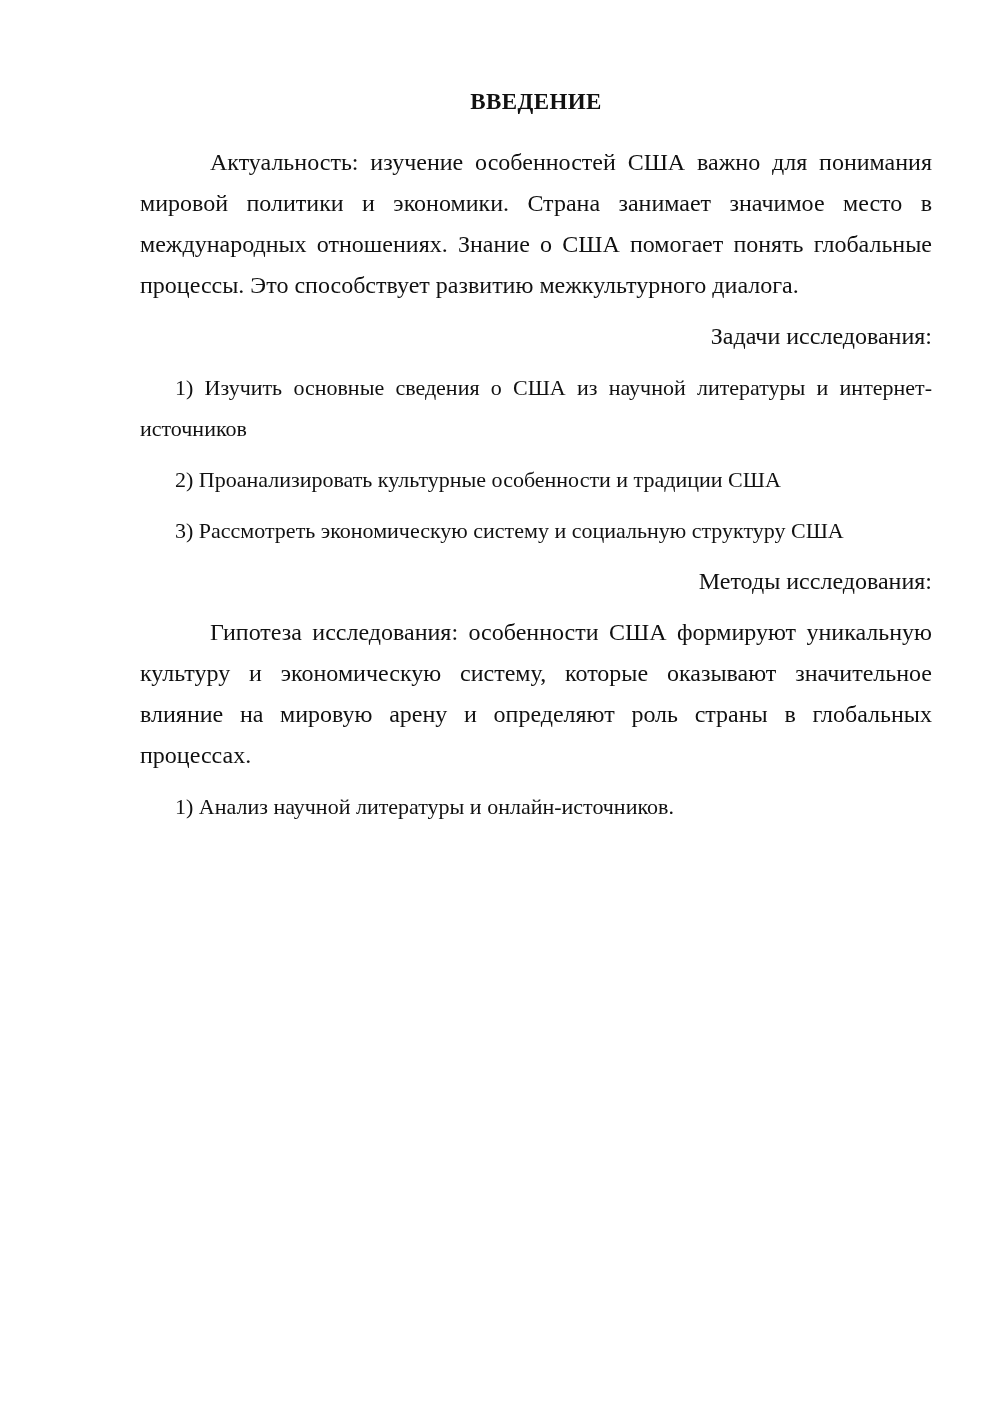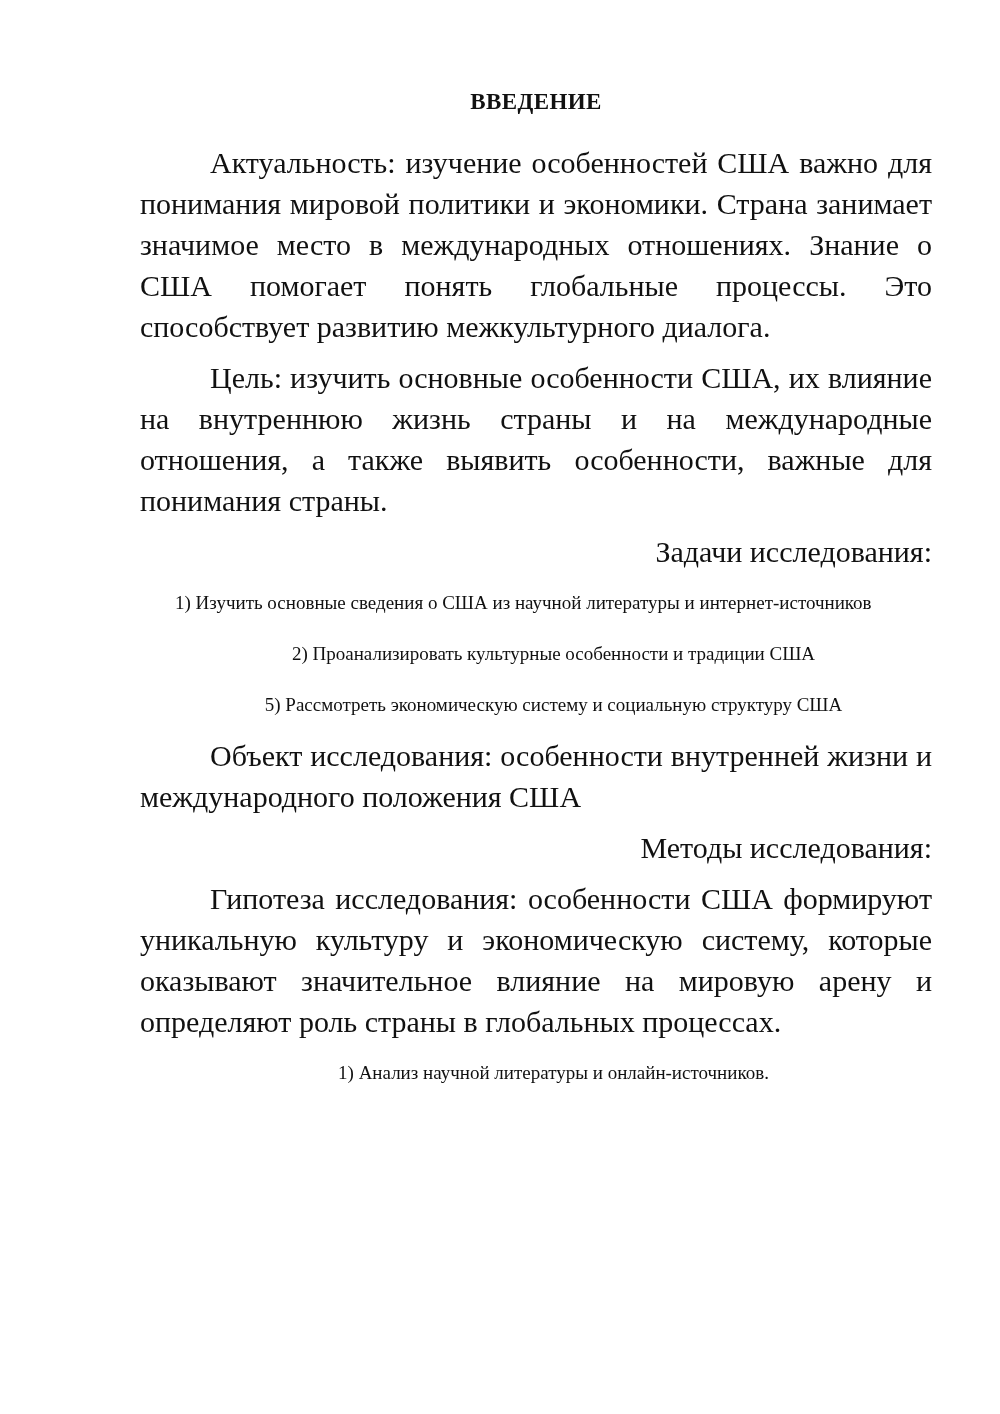--- a/index.html
+++ b/index.html
@@ -29,41 +29,41 @@
   }
   .doc-title {
     font-size: 23px;
     font-weight: bold;
     text-align: center;
     letter-spacing: 0.4px;
     margin: 0 0 26px 0;
     line-height: 1.2;
   }
   p.body-par {
-    font-size: 30px;
+    font-size: 24px;
     line-height: 41px;
     text-align: justify;
     text-justify: inter-word;
     text-indent: 70px;
     margin: 0 0 10px 0;
     hyphens: none;
   }
   p.body-par:last-child {
     margin-bottom: 0;
   }
   p.list-par {
-    font-size: 19px;
+    font-size: 22px;
     line-height: 41px;
     text-align: justify;
     text-justify: inter-word;
     text-indent: 35px;
     margin: 0 0 10px 0;
   }
   p.list-par.short {
-    text-align: center;
+    text-align: left;
   }
   p.body-par.short {
     text-align: right;
   }
   .page-number {
     position: absolute;
     left: 0;
     right: 0;
     top: 1332px;
     text-align: center;
@@ -77,33 +77,31 @@
 
 <div class="page">
 
   <div class="content">
 
     <h1 class="doc-title">ВВЕДЕНИЕ</h1>
 
     <p class="body-par">Актуальность: изучение особенностей США важно для понимания мировой политики и экономики. Страна занимает значимое место в международных отношениях. Знание о США помогает понять глобальные процессы. Это способствует развитию межкультурного диалога.</p>
 
 
-    <p class="body-par">Цель: изучить основные особенности США, их влияние на внутреннюю жизнь страны и на международные отношения, а также выявить особенности, важные для понимания страны.</p>
 
     <p class="body-par short">Задачи исследования:</p>
 
     <p class="list-par">1)  Изучить основные сведения о США из научной литературы и интернет-источников</p>
 
     <p class="list-par short">2) Проанализировать культурные особенности и традиции США</p>
 
-    <p class="list-par short">5) Рассмотреть экономическую систему и социальную структуру США</p>
+    <p class="list-par short">3) Рассмотреть экономическую систему и социальную структуру США</p>
 
 
 
-    <p class="body-par">Объект исследования: особенности внутренней жизни и международного положения США</p>
 
 
     <p class="body-par short">Методы исследования:</p>
 
     <p class="body-par">Гипотеза исследования: особенности США формируют уникальную культуру и экономическую систему, которые оказывают значительное влияние на мировую арену и определяют роль страны в глобальных процессах.</p>
 
     <p class="list-par short">1) Анализ научной литературы и онлайн-источников.</p>
 
 
   </div>

